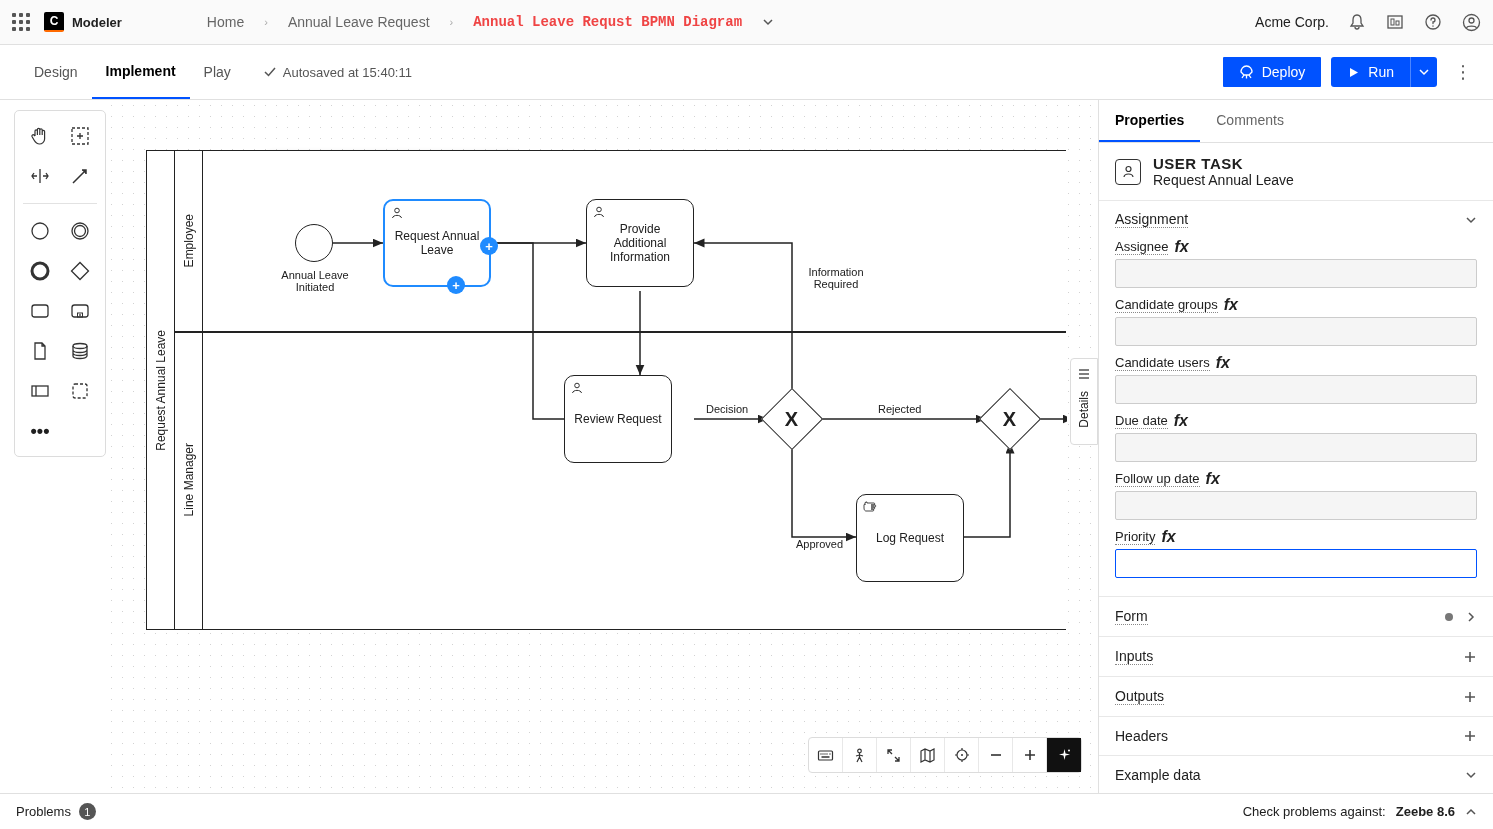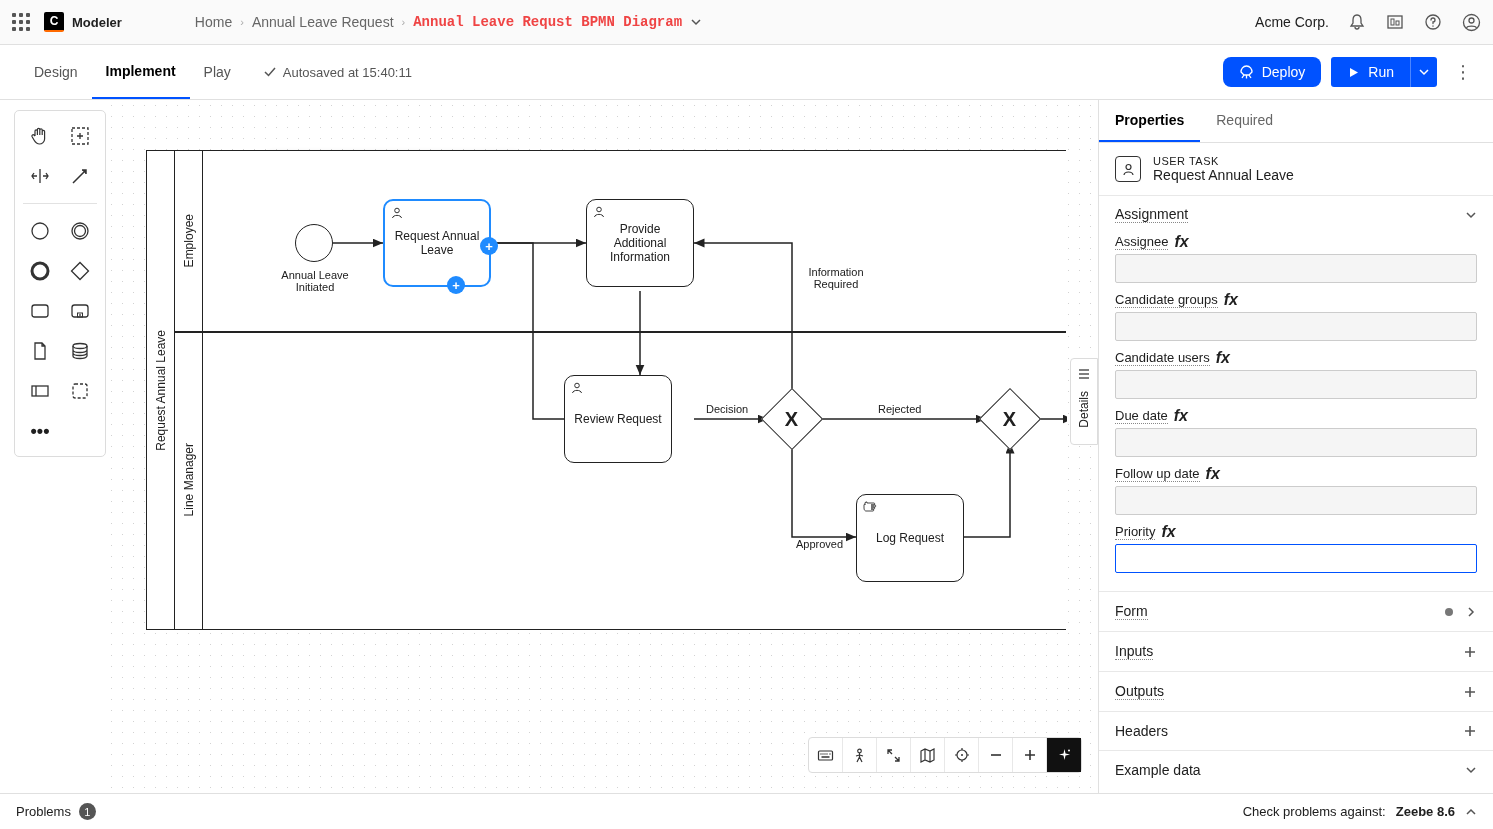--- a/index.html
+++ b/index.html
@@ -5,35 +5,35 @@
 * { box-sizing: border-box; margin: 0; padding: 0; }
 body { font-family: -apple-system, BlinkMacSystemFont, "Segoe UI", Arial, sans-serif; font-size: 13px; color: #202020; background: #fff; overflow: hidden; }
 .app { display: flex; flex-direction: column; height: 829px; width: 1493px; }
 
 
 .header { display: flex; align-items: center; height: 45px; border-bottom: 1px solid #e0e0e0; padding: 0 12px; background: #fafafa; }
 .apps-icon { width: 18px; height: 18px; display: grid; grid-template-columns: repeat(3,4px); grid-template-rows: repeat(3,4px); gap: 3px; margin-right: 14px; cursor: pointer; }
 .apps-icon span { background: #555; border-radius: 1px; }
 .logo-c { width: 20px; height: 20px; background: #000; color: #fff; display: flex; align-items: center; justify-content: center; font-weight: 700; font-size: 12px; border-radius: 2px; margin-right: 8px; border-bottom: 2px solid #ff6a00; }
 .logo-text { font-weight: 600; margin-right: 30px; }
-.breadcrumbs { display: flex; align-items: center; gap: 8px; color: #666; font-size: 14px; margin-left: 43px; }
+.breadcrumbs { display: flex; align-items: center; gap: 20px; color: #666; font-size: 14px; margin-left: 55px; }
 .breadcrumbs .crumb { cursor: pointer; }
 .breadcrumbs .sep { color: #aaa; font-size: 11px; }
 .breadcrumbs .current { color: #ef4444; font-weight: 600; font-family: Liberation Mono, monospace; }
 .header-right { margin-left: auto; display: flex; align-items: center; gap: 18px; }
 .org-name { font-size: 14px; }
 .icon-btn { width: 20px; height: 20px; display: flex; align-items: center; justify-content: center; cursor: pointer; color: #555; }
 
 
 .tabsbar { display: flex; align-items: center; height: 55px; border-bottom: 1px solid #e0e0e0; padding: 0 20px; }
 .tab { padding: 0 14px; height: 100%; display: flex; align-items: center; cursor: pointer; color: #555; font-size: 14px; }
 .tab.active { font-weight: 600; color: #000; border-bottom: 2px solid #0052ff; }
 .autosave { display: flex; align-items: center; gap: 6px; margin-left: 18px; color: #555; font-size: 13px; }
 .tabsbar-right { margin-left: auto; display: flex; align-items: center; gap: 10px; }
-.btn-primary { background: #0052ff; color: #fff; border: none; padding: 7px 16px; border-radius: 8px; display: flex; align-items: center; gap: 8px; cursor: pointer; font-size: 14px; font-weight: 500; }
+.btn-primary { background: #0052ff; color: #fff; border: none; padding: 7px 16px; border-radius: 1px; display: flex; align-items: center; gap: 8px; cursor: pointer; font-size: 14px; font-weight: 500; }
 .btn-group { display: flex; }
 .btn-group .btn-primary:first-child { border-radius: 3px 0 0 3px; }
 .btn-group .btn-primary.caret { border-radius: 0 3px 3px 0; padding: 7px 8px; border-left: 1px solid rgba(255,255,255,.3); }
 .menu-dots { width: 20px; text-align: center; cursor: pointer; font-size: 18px; color: #555; margin-left: 6px; }
 
 
 .main { flex: 1; display: flex; overflow: hidden; position: relative; }
 
 
 .palette { width: 92px; background: #fff; border: 1px solid #dcdcdc; border-radius: 5px; margin: 10px 0 0 14px; padding: 8px; display: grid; grid-template-columns: 1fr 1fr; gap: 6px; align-content: start; height: fit-content; z-index: 10; }
@@ -75,21 +75,21 @@
 .canvas-tools .ct { width: 34px; height: 34px; display: flex; align-items: center; justify-content: center; border-right: 1px solid #e8e8e8; cursor: pointer; color: #333; }
 .canvas-tools .ct.ai { background: #111; color: #fff; border-right: none; }
 
 
 .props { width: 395px; border-left: 1px solid #e0e0e0; background: #fff; display: flex; flex-direction: column; overflow-y: auto; }
 .props-tabs { display: flex; border-bottom: 1px solid #e0e0e0; }
 .props-tab { padding: 12px 16px; cursor: pointer; color: #666; font-size: 14px; }
 .props-tab.active { color: #000; font-weight: 600; border-bottom: 2px solid #0052ff; }
 .props-header { display: flex; align-items: center; gap: 12px; padding: 12px 16px; }
 .props-header-icon { width: 26px; height: 26px; border: 1.5px solid #333; border-radius: 4px; display: flex; align-items: center; justify-content: center; }
-.props-header-type { font-size: 11px; font-weight: 400; letter-spacing: .5px; }
+.props-header-type { font-size: 15px; font-weight: 700; letter-spacing: .5px; }
 .props-header-name { font-size: 14px; }
 
 .section { border-top: 1px solid #e8e8e8; }
 .section-header { display: flex; align-items: center; justify-content: space-between; padding: 10px 16px; cursor: pointer; }
 .section-title { font-size: 14px; font-weight: 500; border-bottom: 1px dotted #888; display: inline-block; }
 .section-body { padding: 0 16px 10px; }
 .field { margin-bottom: 8px; }
 .field-label { display: flex; align-items: center; gap: 6px; font-size: 13px; margin-bottom: 3px; }
 .field-label .lbl { border-bottom: 1px dotted #888; }
 .field-label .fx { font-style: italic; font-weight: 700; font-size: 16px; }
@@ -462,21 +462,21 @@
               <path d="M7.5 1 L8.5 5.5 L13 6.5 L8.5 7.5 L7.5 12 L6.5 7.5 L2 6.5 L6.5 5.5 Z" fill="#fff"></path>
               <circle cx="12" cy="2.5" r="1" fill="#fff"></circle>
             </svg>
           </div>
       </div>
     </div>
 
     <div class="props">
       <div class="props-tabs">
         <div class="props-tab active">Properties</div>
-        <div class="props-tab">Required</div>
+        <div class="props-tab">Comments</div>
       </div>
       <div class="props-header">
         <div class="props-header-icon">
             <svg width="15" height="15" viewBox="0 0 15 15">
               <circle cx="7.5" cy="5" r="2.5" stroke="#333" stroke-width="1.2" fill="none"></circle>
               <path d="M3 13 C3.5 9 11.5 9 12 13" stroke="#333" stroke-width="1.2" fill="none"></path>
             </svg>
           </div>
         <div>
           <div class="props-header-type">USER TASK</div>

